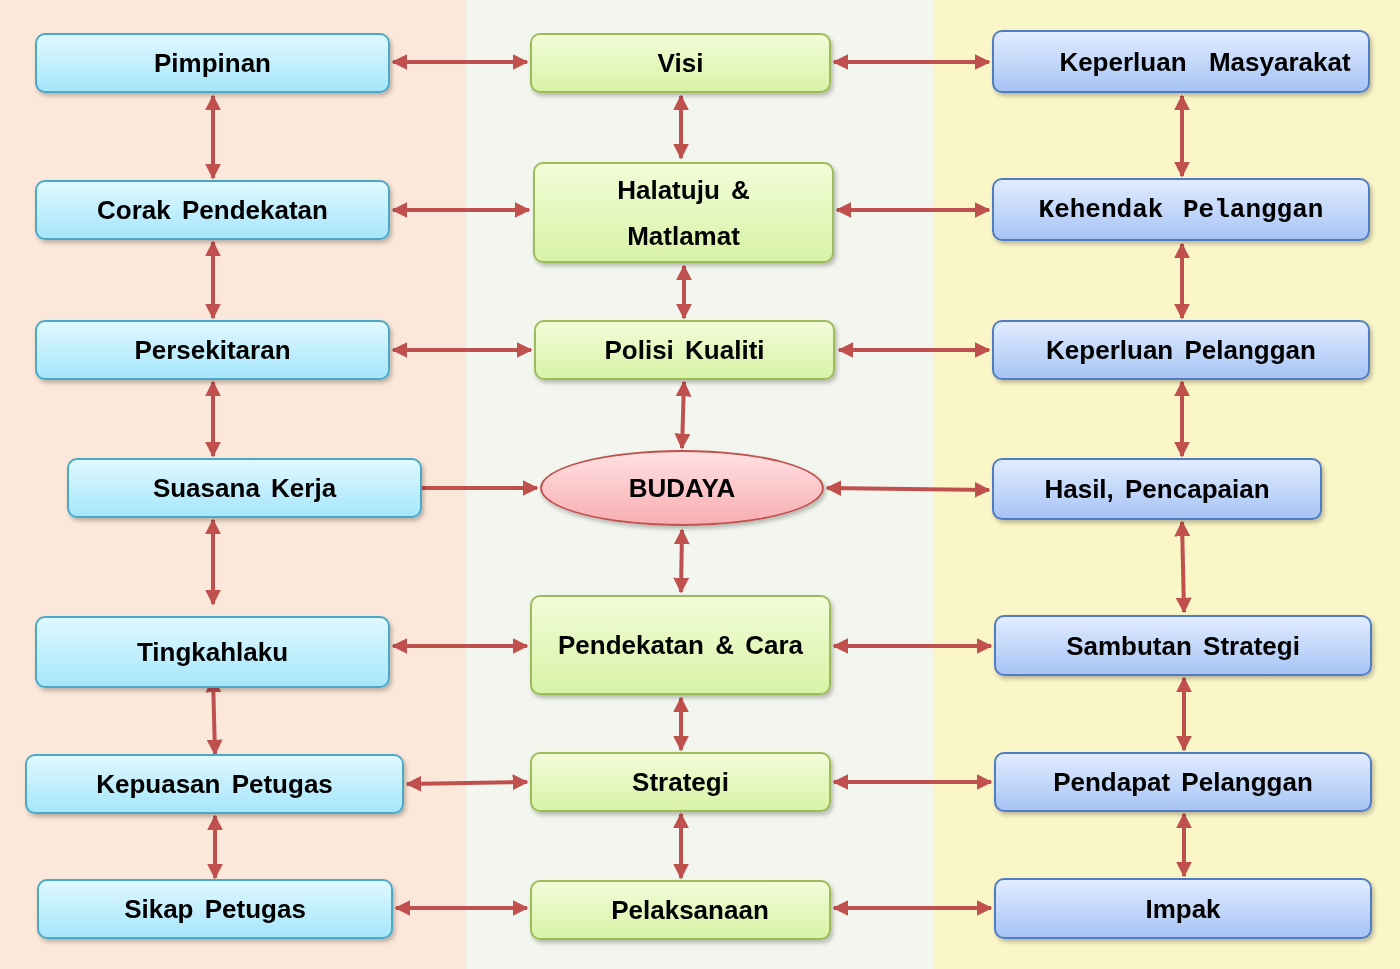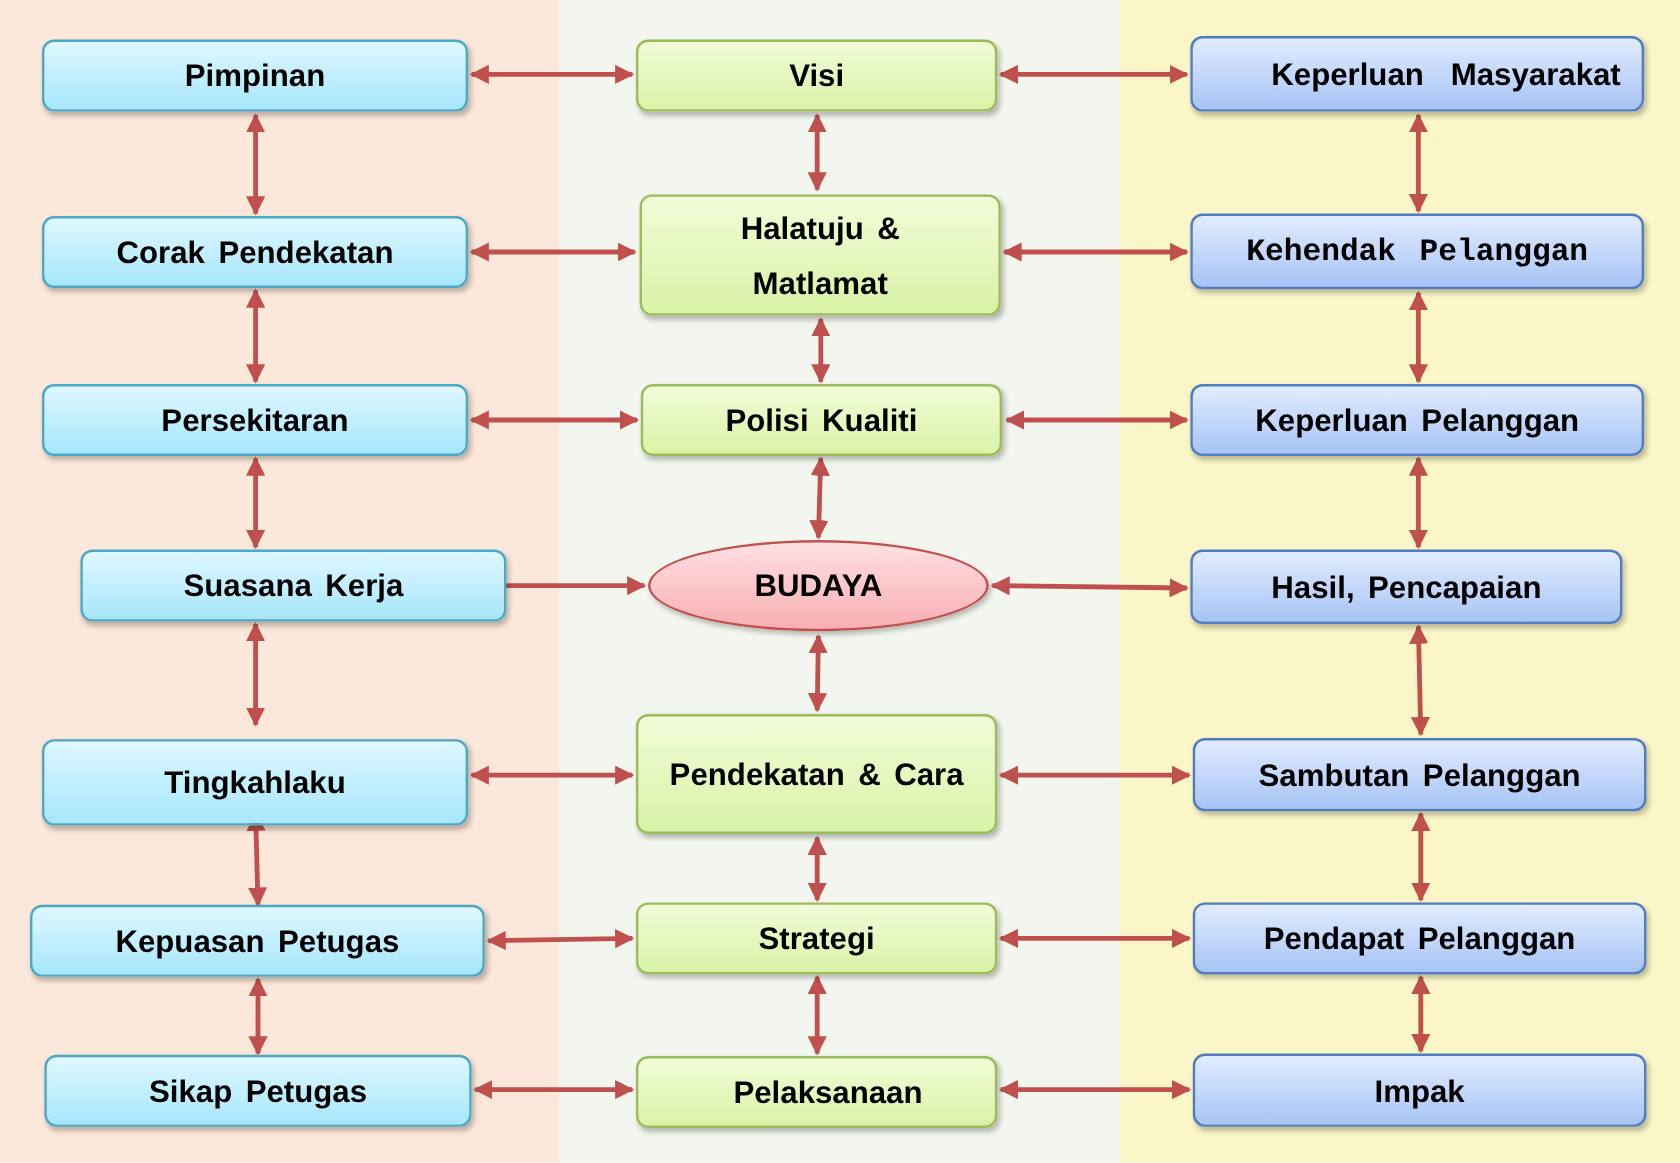--- a/index.html
+++ b/index.html
@@ -113,24 +113,24 @@
     <span>Pelaksanaan</span>
   </div>
 
 <div class="node blue" style="left:992px;top:30px;width:378px;height:63px;white-space:pre;padding-left:48px;"><span>Keperluan  Masyarakat</span></div>
 <div class="node blue" style="left:992px;top:178px;width:378px;height:63px;font-family:Liberation Mono, monospace;">
     <span>Kehendak Pelanggan</span>
   </div>
 <div class="node blue" style="left:992px;top:320px;width:378px;height:60px;">
     <span>Keperluan Pelanggan</span>
   </div>
-<div class="node blue" style="left:992px;top:458px;width:360px;height:62px;text-align:center;">
+<div class="node blue" style="left:992px;top:458px;width:330px;height:62px;text-align:center;">
     <span>Hasil, Pencapaian</span>
   </div>
 <div class="node blue" style="left:994px;top:615px;width:378px;height:61px;">
-    <span>Sambutan Pelanggan</span>
+    <span>Sambutan Strategi</span>
   </div>
 <div class="node blue" style="left:994px;top:752px;width:378px;height:60px;">
     <span>Pendapat Pelanggan</span>
   </div>
 <div class="node blue" style="left:994px;top:878px;width:378px;height:61px;">
     <span>Impak</span>
   </div>
 
 </body></html>

